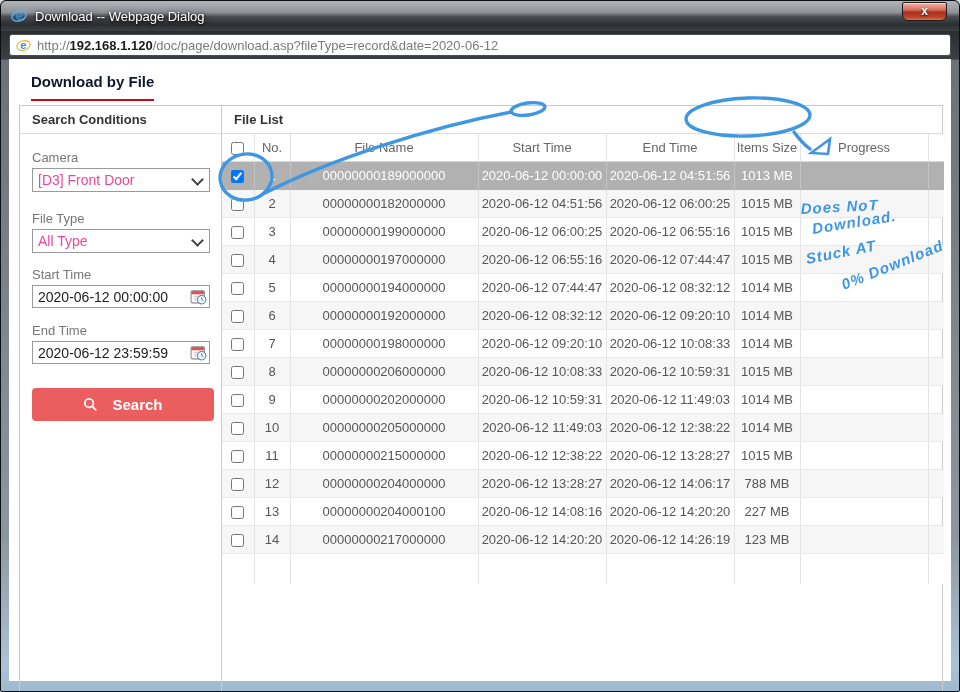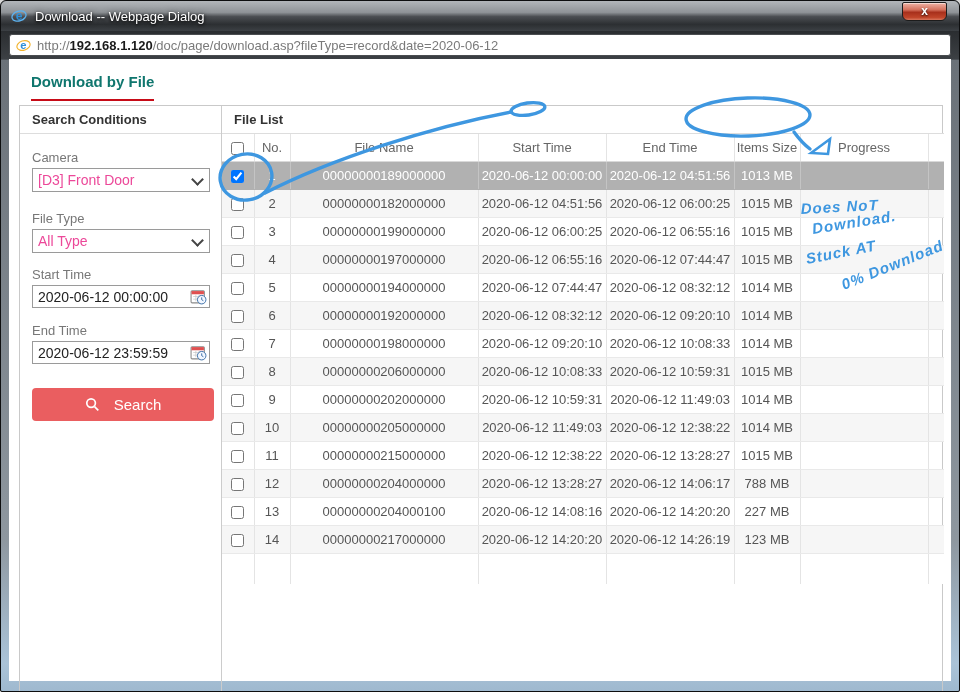--- a/index.html
+++ b/index.html
@@ -24,40 +24,40 @@
   .addressrow{position:absolute;left:0;top:30px;width:100%;height:28px;
     background:linear-gradient(180deg,#2a2d30,#3c4044);padding:3px 8px;}
   .address-field{width:100%;height:22px;background:#fff;border:1px solid #4a4d50;border-radius:3px;
     display:flex;align-items:center;padding:0 6px;gap:6px;}
   .address-field .url{font-size:13px;color:#7a7a7a;white-space:nowrap;overflow:hidden;}
   .address-field .url b{color:#1a1a1a;}
 
   
   .content{position:absolute;left:8px;right:8px;top:58px;bottom:10px;background:#fff;}
 
-  .tab-title{position:absolute;left:22px;top:14px;font-size:15px;font-weight:bold;color:#0f766e;
+  .tab-title{position:absolute;left:22px;top:14px;font-size:15px;font-weight:bold;color:#0f172a;
     padding-bottom:9px;border-bottom:2px solid #c70b17;}
 
   .main-box{position:absolute;left:10px;top:46px;width:924px;height:640px;border:1px solid #c9c9c9;}
 
   
   .left-panel{position:absolute;left:0;top:0;width:202px;height:100%;border-right:1px solid #ccc;}
   .panel-header{height:28px;line-height:28px;padding-left:12px;font-size:13px;font-weight:bold;color:#333;
     border-bottom:1px solid #ddd;}
   .field-label{position:absolute;left:12px;font-size:13px;color:#777;}
   .sel-wrap{position:absolute;left:12px;width:178px;height:24px;}
   .sel-wrap select{width:100%;height:24px;font-size:14px;color:#ec4899;border:1px solid #9a9a9a;background:#fff;
     -webkit-appearance:none;appearance:none;padding:0 22px 0 5px;border-radius:0;}
   .sel-wrap::after{content:"";position:absolute;right:8px;top:7px;width:7px;height:7px;
     border-right:2px solid #444;border-bottom:2px solid #444;transform:rotate(45deg);pointer-events:none;}
   .date-wrap{position:absolute;left:12px;width:178px;height:23px;}
   .date-wrap input{width:100%;height:23px;font-size:14px;color:#222;border:1px solid #9a9a9a;padding:0 24px 0 5px;}
   .date-wrap .cal{position:absolute;right:3px;top:3px;width:17px;height:17px;cursor:pointer;}
   .search-btn{position:absolute;left:12px;top:282px;width:182px;height:33px;background:#ea5e60;border:none;
-    border-radius:4px;color:#fff;font-size:15px;display:flex;align-items:center;justify-content:center;gap:14px;cursor:pointer;}
+    border-radius:4px;color:#fff;font-size:15px;display:flex;align-items:center;justify-content:center;gap:14px;cursor:pointer;font-weight:bold;}
 
   
   .right-panel{position:absolute;left:202px;top:0;width:722px;height:100%;}
   .list-header{position:absolute;left:0;top:0;width:100%;height:28px;border-bottom:1px solid #ddd;
     font-size:13px;font-weight:bold;color:#333;line-height:28px;padding-left:12px;}
   .hdr-buttons{position:absolute;right:6px;top:3px;display:flex;gap:6px;}
   .btn{height:22px;font-size:13px;display:flex;align-items:flex-start;gap:6px;padding:0 10px;border-radius:2px;cursor:pointer;margin-top:35px;}
   .btn-download{background:#f6f6f6;border:1px solid #c9c9c9;color:#a9a9a9;font-weight:normal;}
   .btn-stop{background:#fdfdfd;border:1px solid #8e8e8e;color:#333;font-weight:normal;}
 

